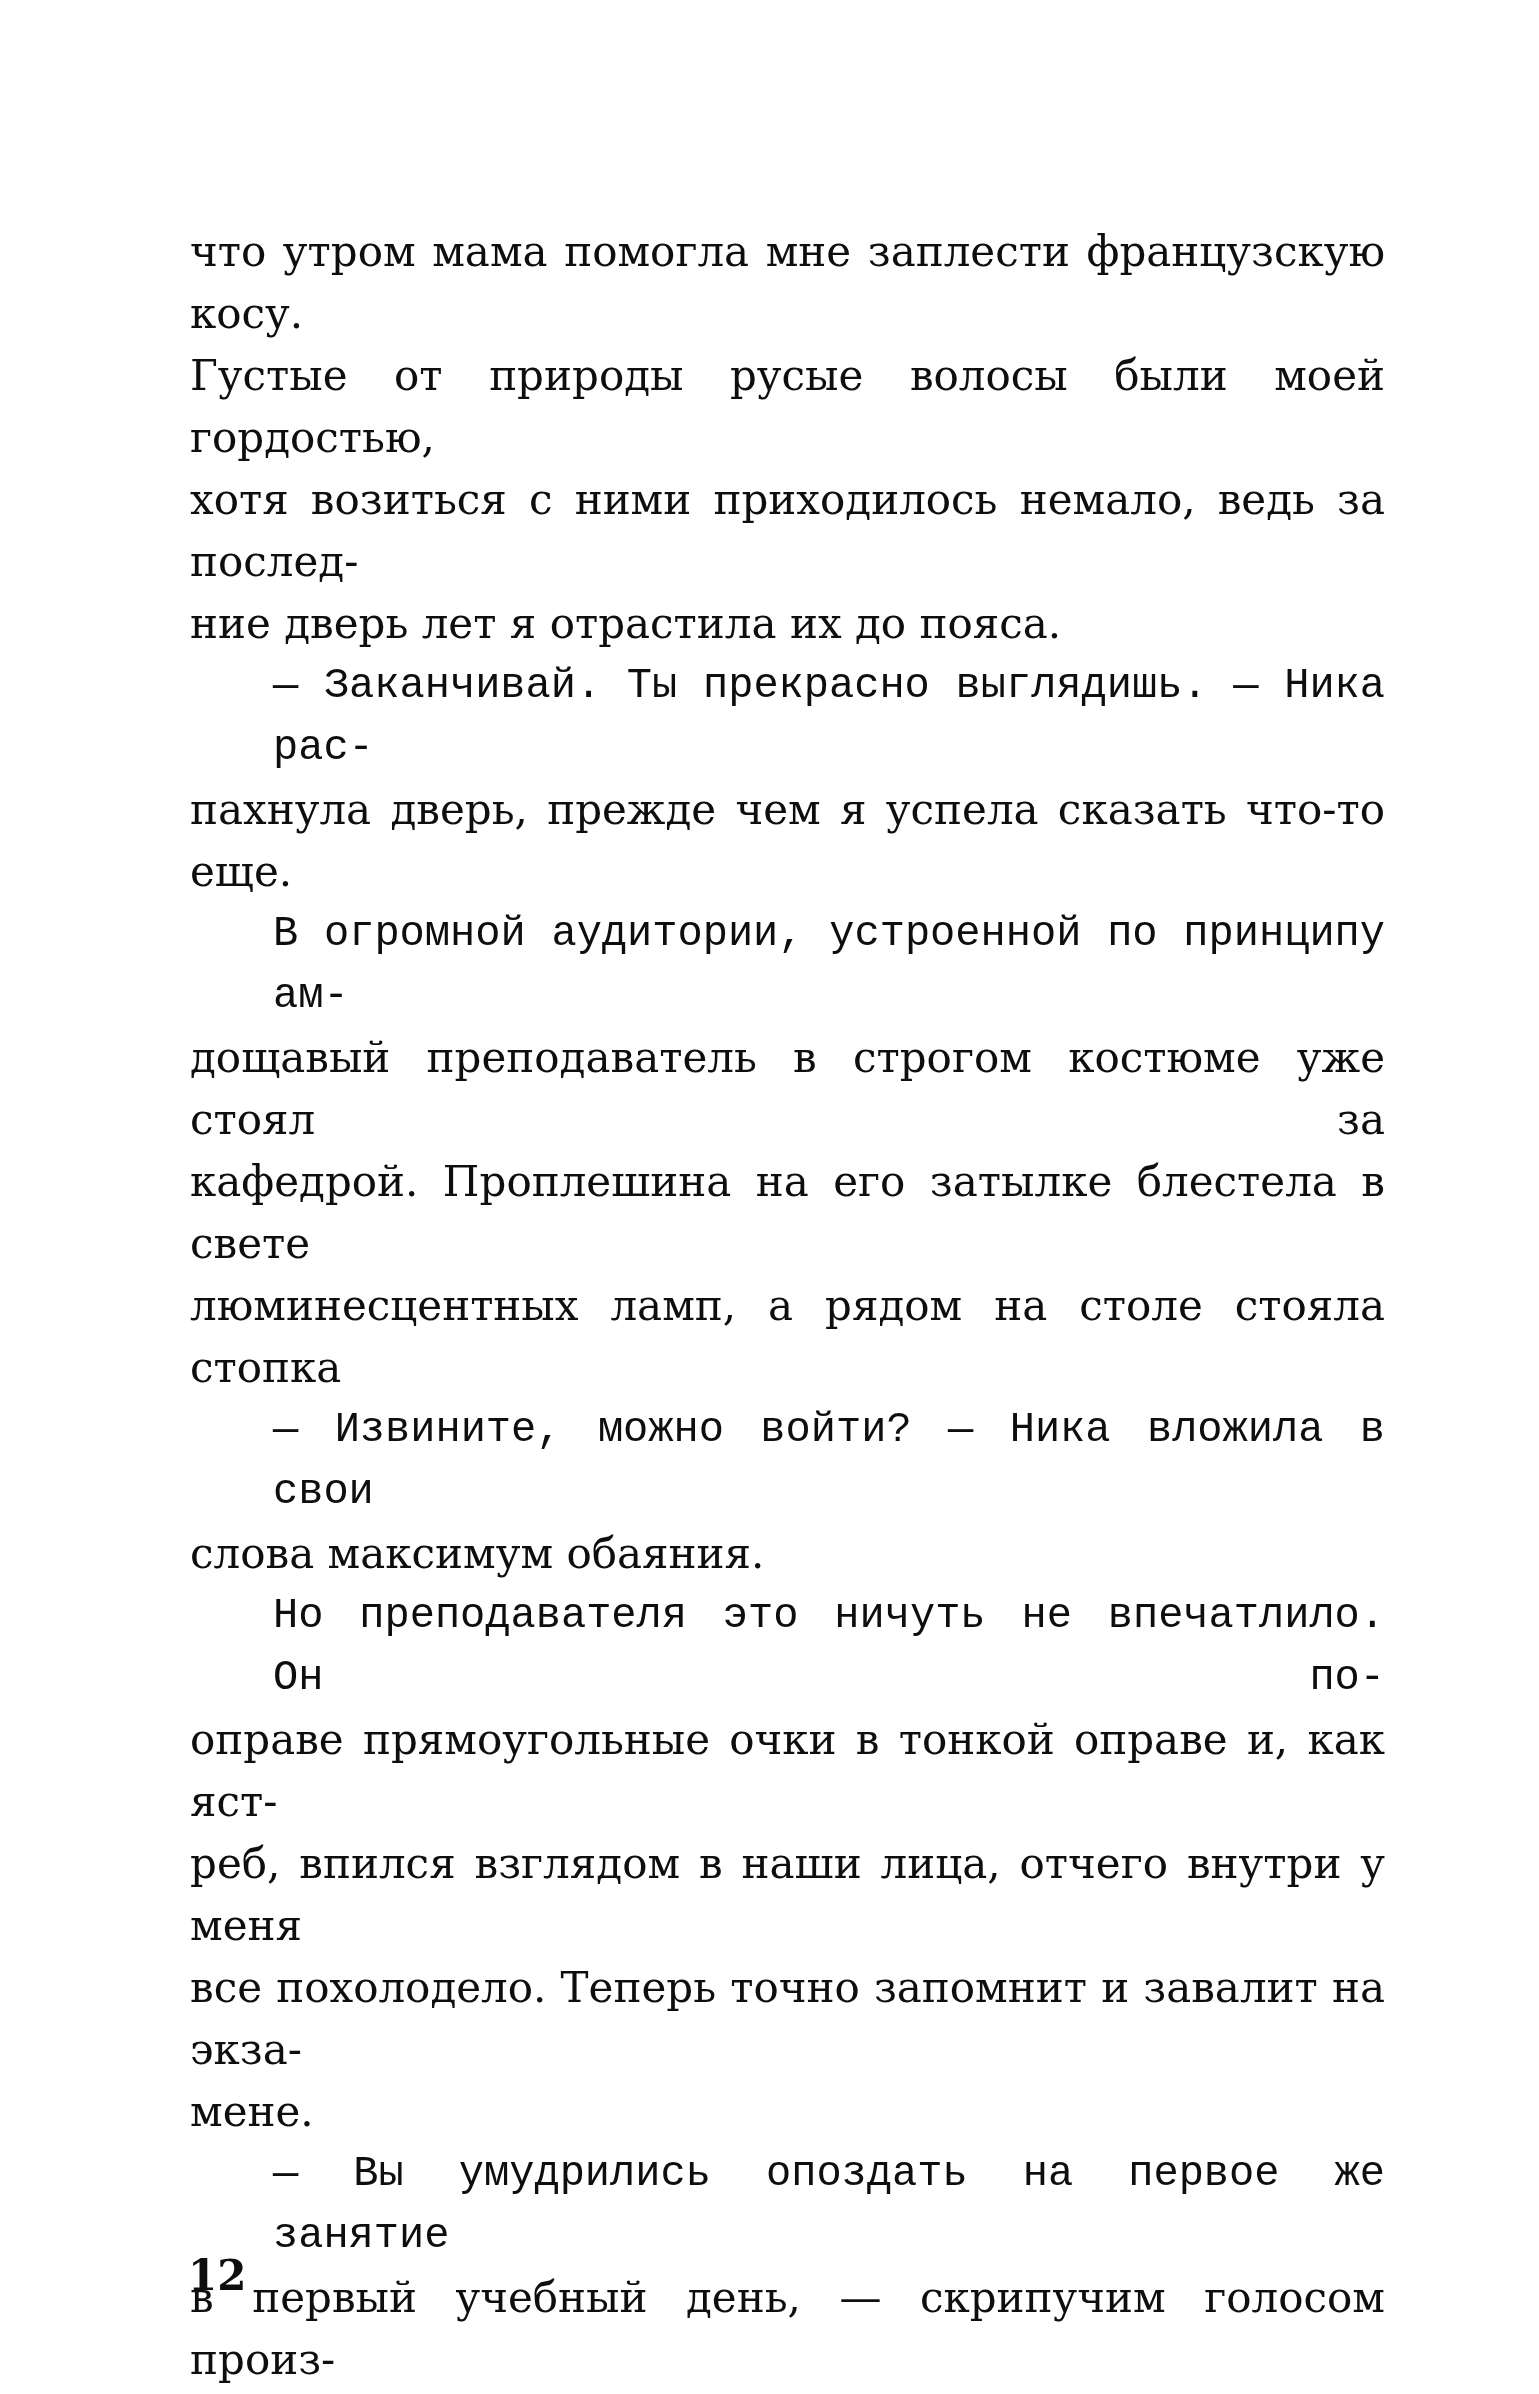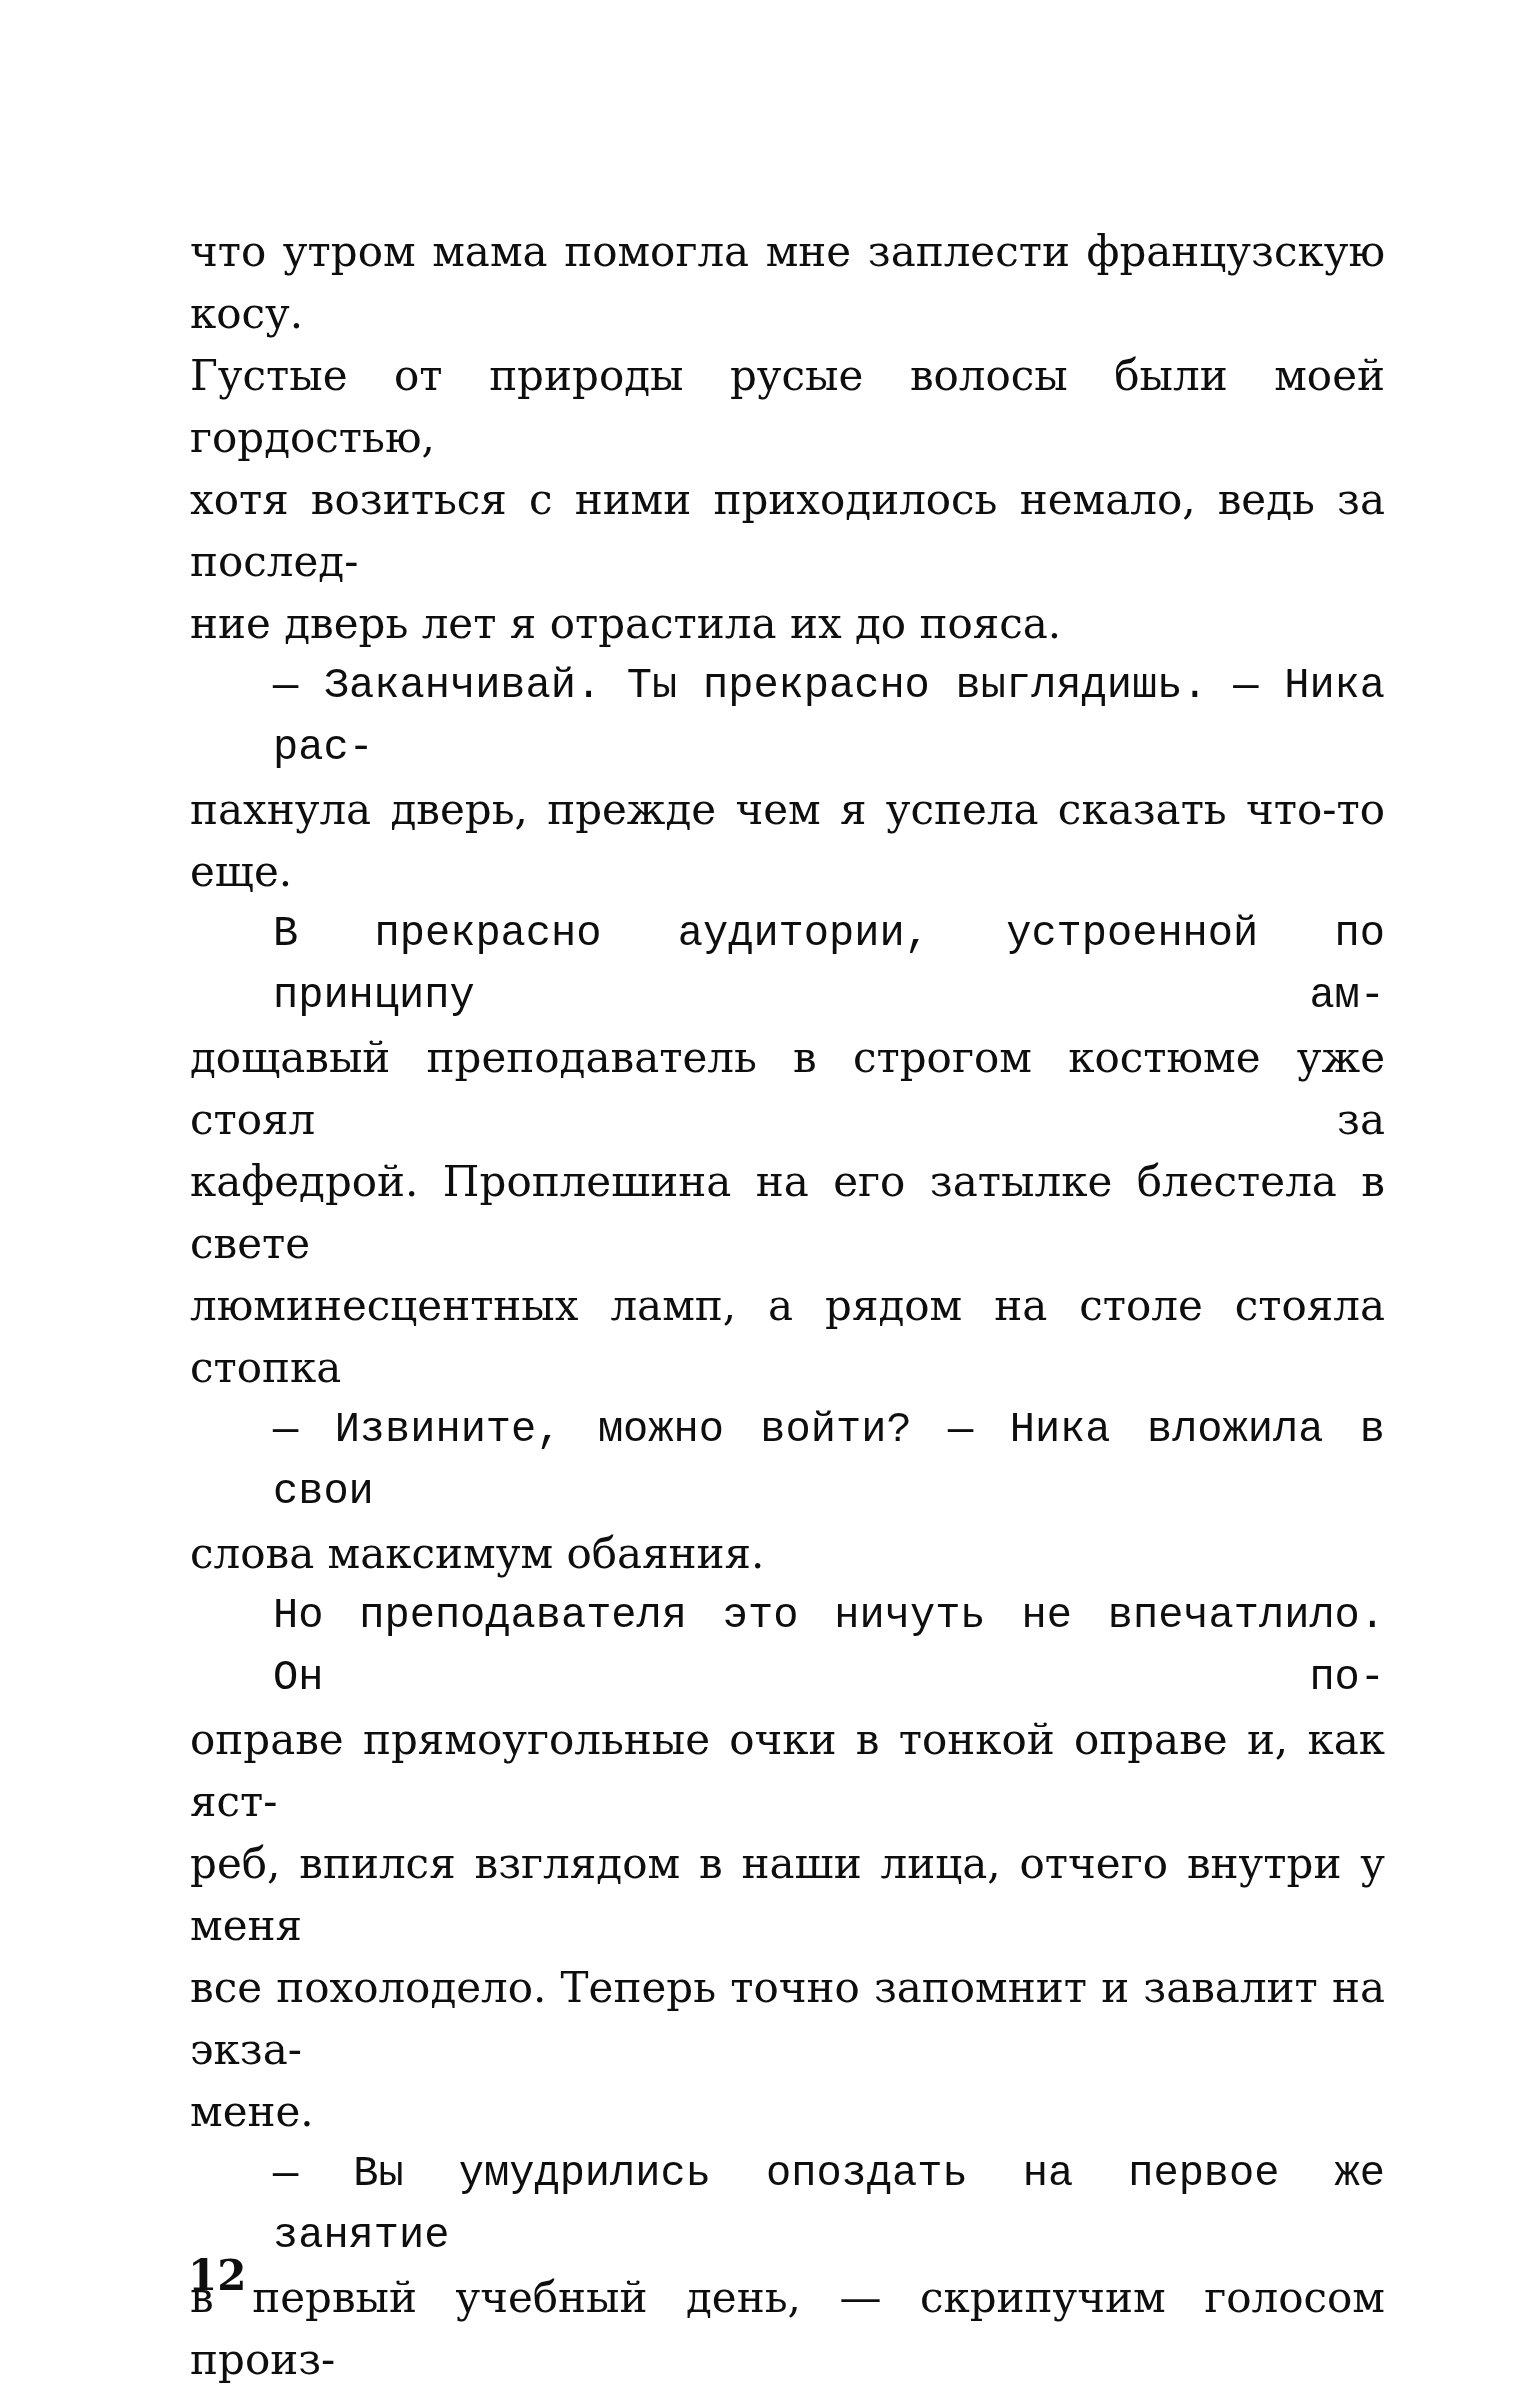--- a/index.html
+++ b/index.html
@@ -50,21 +50,21 @@
 <body>
 
 <div class="page" style="background: rgb(255, 255, 255); color: rgb(14, 14, 14);">
   <div class="text-block" id="text-block">
       <div class="line">что утром мама помогла мне заплести французскую косу.</div>
       <div class="line">Густые от природы русые волосы были моей гордостью,</div>
       <div class="line">хотя возиться с ними приходилось немало, ведь за послед-</div>
       <div class="line end">ние дверь лет я отрастила их до пояса.</div>
       <div class="line indent">— Заканчивай. Ты прекрасно выглядишь. — Ника рас-</div>
       <div class="line end">пахнула дверь, прежде чем я успела сказать что-то еще.</div>
-      <div class="line indent">В прекрасно аудитории, устроенной по принципу ам-</div>
+      <div class="line indent">В огромной аудитории, устроенной по принципу ам-</div>
       <div class="line">дощавый преподаватель в строгом костюме уже стоял за</div>
       <div class="line">кафедрой. Проплешина на его затылке блестела в свете</div>
       <div class="line">люминесцентных ламп, а рядом на столе стояла стопка</div>
       <div class="line indent">— Извините, можно войти? — Ника вложила в свои</div>
       <div class="line end">слова максимум обаяния.</div>
       <div class="line indent">Но преподавателя это ничуть не впечатлило. Он по-</div>
       <div class="line">оправе прямоугольные очки в тонкой оправе и, как яст-</div>
       <div class="line">реб, впился взглядом в наши лица, отчего внутри у меня</div>
       <div class="line">все похолодело. Теперь точно запомнит и завалит на экза-</div>
       <div class="line end">мене.</div>

